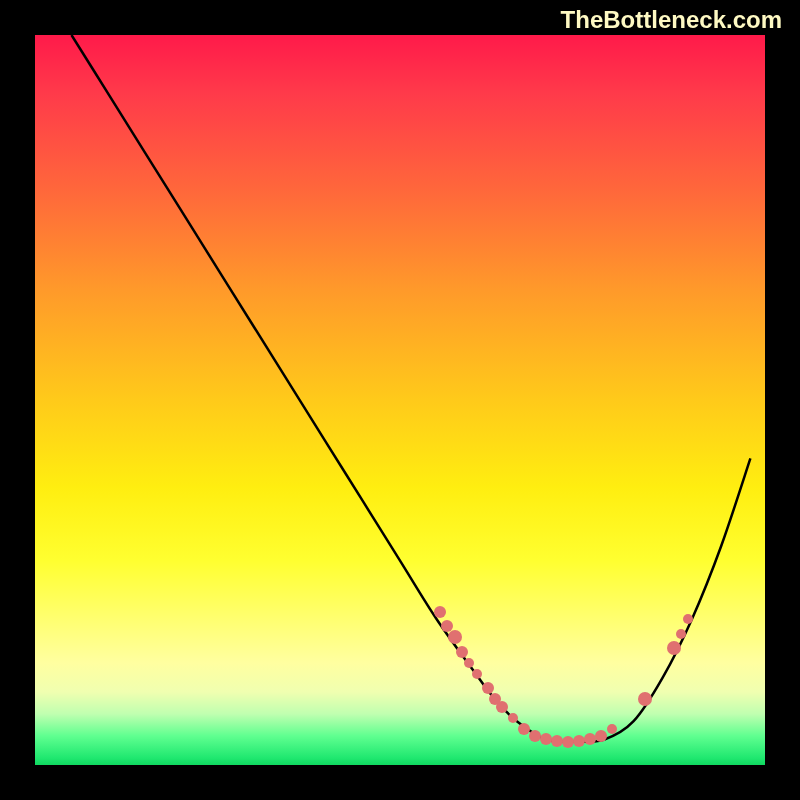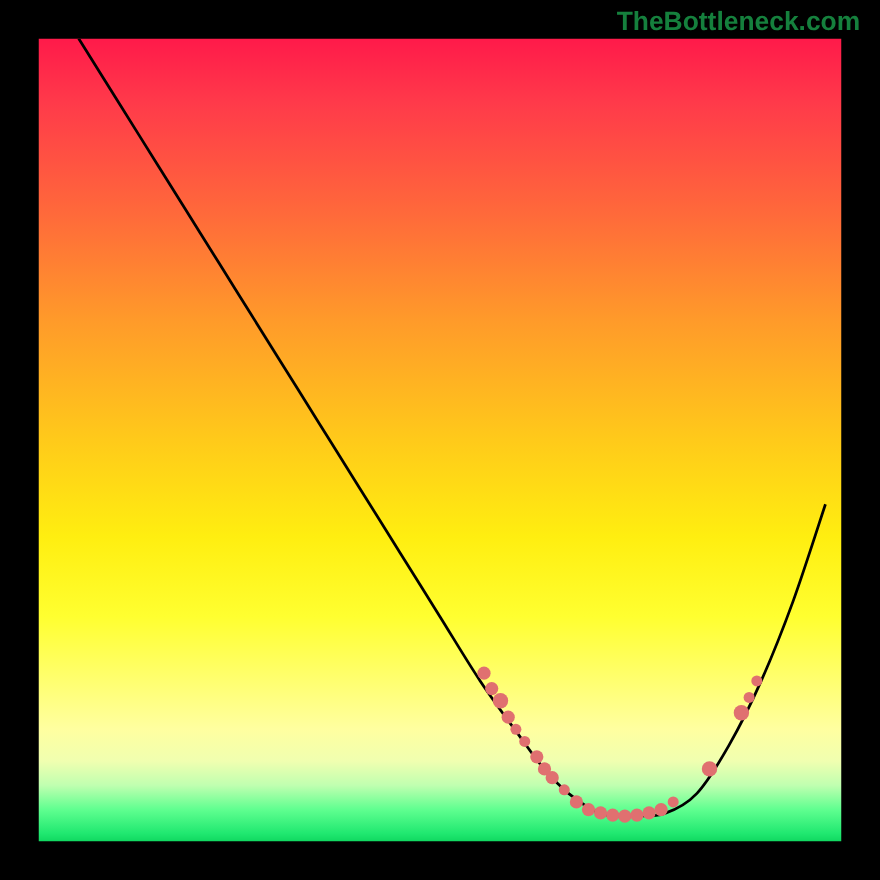--- a/index.html
+++ b/index.html
@@ -8,21 +8,21 @@
     height: 800px;
     background: #000;
     position: relative;
     font-family: Arial, sans-serif;
     overflow: hidden;
   }
   .watermark {
     position: absolute;
     top: 6px;
     right: 18px;
-    color: #15803d;
+    color: #fef9c3;
     font-size: 24px;
     font-weight: bold;
     z-index: 10;
   }
   .plot-area {
     position: absolute;
     left: 35px;
     top: 35px;
     width: 730px;
     height: 730px;

